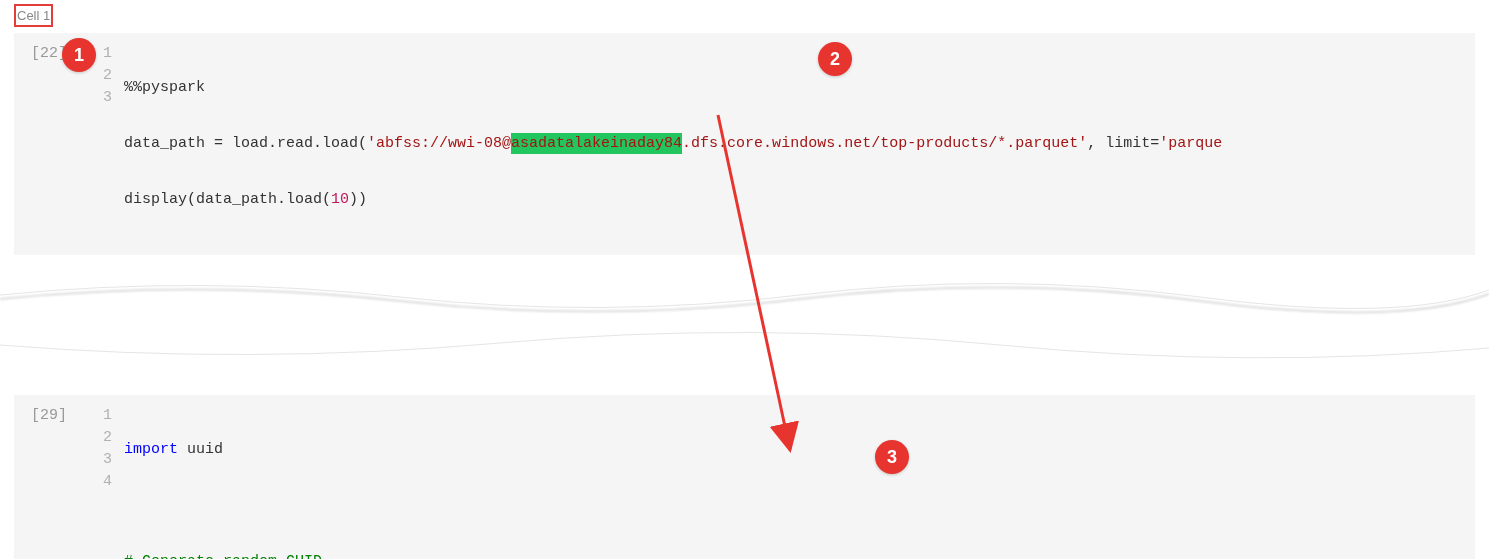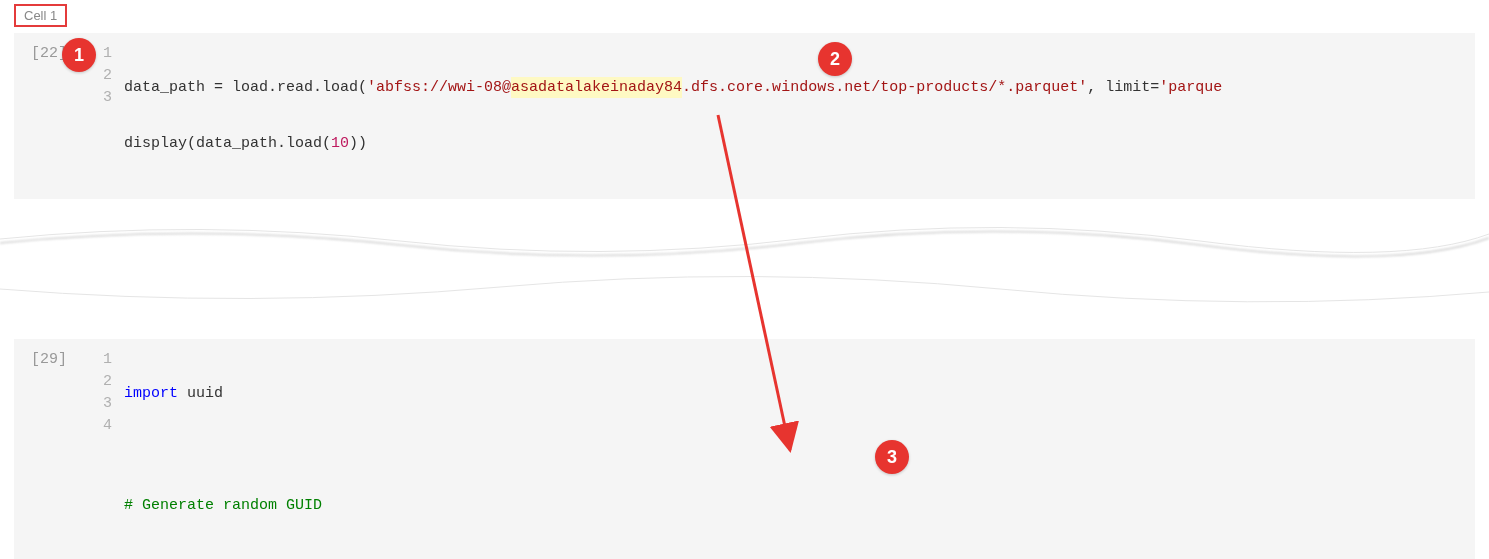--- a/index.html
+++ b/index.html
@@ -15,21 +15,21 @@
   .cell-label {
     color: #888;
     font-size: 13px;
     padding: 4px 6px;
     display: inline-block;
     margin-left: 14px;
     margin-top: 4px;
   }
   .cell-label.boxed {
     border: 2px solid #e43b3b;
-    padding: 2px 8px;
+    padding: 2px 1px;
   }
   .cell {
     display: flex;
     margin: 6px 14px;
     background: #f5f5f5;
     padding: 10px 0 10px 0;
   }
   .exec-col {
     width: 70px;
     min-width: 70px;
@@ -57,21 +57,21 @@
     white-space: pre;
     overflow: hidden;
     position: relative;
   }
   .code .line { height: 22px; line-height: 22px; }
   .str { color: #a31515; }
   .kw  { color: #0000ff; }
   .num { color: #be185d; }
   .com { color: #008000; }
   .hl {
-    background: #fef9c3;
+    background: #22c55e;
     padding: 2px 0;
   }
   .callout {
     position: absolute;
     width: 34px;
     height: 34px;
     border-radius: 50%;
     background: #e7342f;
     color: #fff;
     font-size: 18px;
@@ -117,20 +117,21 @@
 
 
 <div class="cell">
   <div class="exec-col">[22]</div>
   <div class="gutter">
     <div>1</div>
     <div>2</div>
     <div>3</div>
   </div>
   <div class="code">
+    <div class="line"><span>%%pyspark</span></div>
     <div class="line"><span>data_path = load.read.load(</span><span class="str"><span>'abfss://wwi-08@</span><span class="hl">asadatalakeinaday84</span><span>.dfs.core.windows.net/top-products/*.parquet'</span></span><span>, limit=</span><span class="str">'parque</span></div>
     <div class="line"><span>display(data_path.load(</span><span class="num">10</span><span>))</span></div>
   </div>
 </div>
 
 
 <div class="callout" style="left:818px; top:42px;">2</div>
 
 
 <div class="wave-gap">

